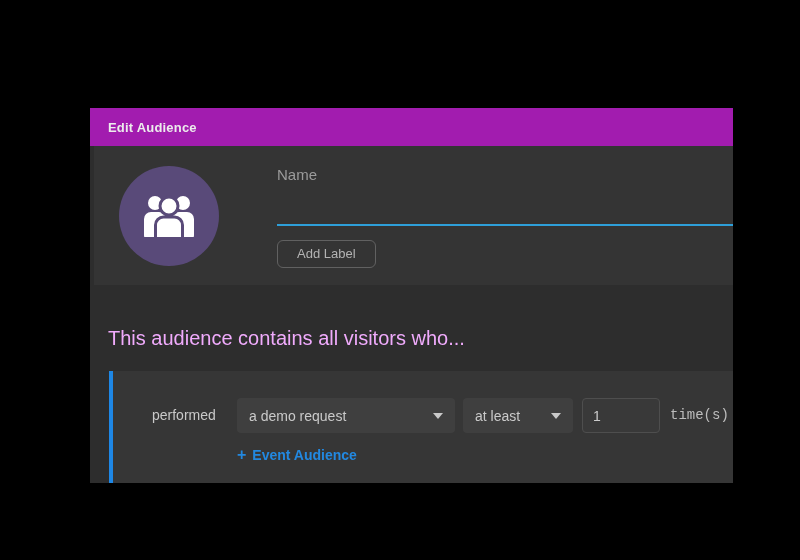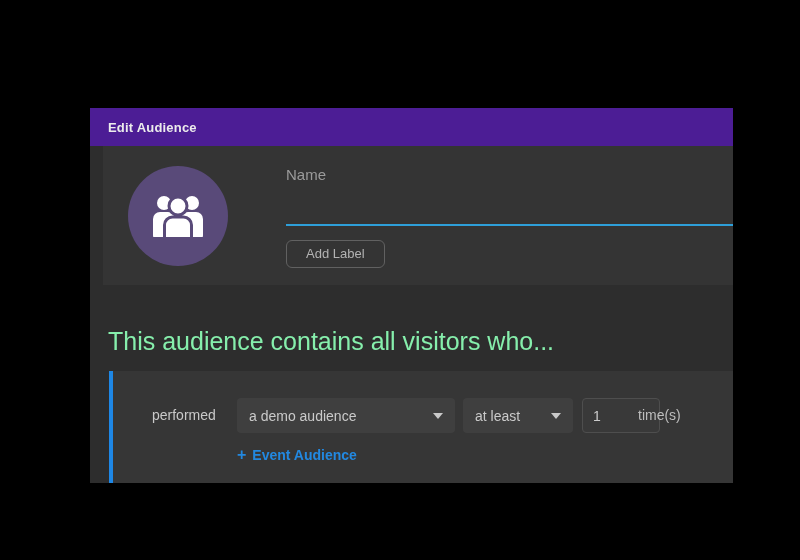--- a/index.html
+++ b/index.html
@@ -23,35 +23,35 @@
     top: 108px;
     width: 643px;
     height: 375px;
     background: #2d2d2d;
     overflow: hidden;
   }
   .titlebar {
     position: absolute;
     left: 0; top: 0; right: 0;
     height: 38px;
-    background: #4c1d95;
+    background: #a21caf;
     display: flex;
     align-items: center;
     padding-left: 18px;
     box-sizing: border-box;
   }
   .titlebar-text {
     color: #ececec;
     font-size: 13px;
     font-weight: bold;
     letter-spacing: 0.2px;
   }
   .upper {
     position: absolute;
-    left: 13px; right: 0;
+    left: 4px; right: 0;
     top: 38px;
     height: 139px;
     background: #343434;
   }
   .avatar {
     position: absolute;
     left: 25px;
     top: 20px;
     width: 100px;
     height: 100px;
@@ -103,22 +103,22 @@
     position: absolute;
     left: 0; right: 0;
     top: 177px;
     bottom: 0;
     background: #2d2d2d;
   }
   .heading {
     position: absolute;
     left: 18px;
     top: 42px;
-    font-size: 25px;
-    color: #86efac;
+    font-size: 20px;
+    color: #f0abfc;
   }
   .condition-block {
     position: absolute;
     left: 19px;
     right: 0;
     top: 86px;
     bottom: 0;
   }
   .condition-bar {
     position: absolute;
@@ -177,26 +177,27 @@
     border: 1px solid #4e4e4e;
     border-radius: 4px;
     color: #cccccc;
     font-size: 14px;
     font-family: "Liberation Sans", sans-serif;
     padding: 0 10px;
     outline: none;
   }
   .cond-suffix {
     position: absolute;
-    left: 525px;
+    left: 557px;
     top: 27px;
     height: 35px;
     line-height: 35px;
     font-size: 14px;
     color: #bdbdbd;
+    font-family: Liberation Mono, monospace;
   }
   .add-condition {
     position: absolute;
     left: 124px;
     top: 76px;
     display: flex;
     align-items: center;
     color: #2288e0;
     font-size: 14px;
     font-weight: bold;
@@ -243,21 +244,21 @@
     <div class="lower">
       <div class="heading">This audience contains all visitors who...</div>
 
       <div class="condition-block">
         <div class="condition-bar"></div>
         <div class="condition-card">
 
           <span class="cond-prefix">performed</span>
 
           <div class="dropdown dd-event">
-            <span>a demo audience</span>
+            <span>a demo request</span>
             <span class="caret"></span>
           </div>
 
           <div class="dropdown dd-comparator">
             <span>at least</span>
             <span class="caret"></span>
           </div>
 
           <input class="count-input" type="text" value="1" style="">
 

